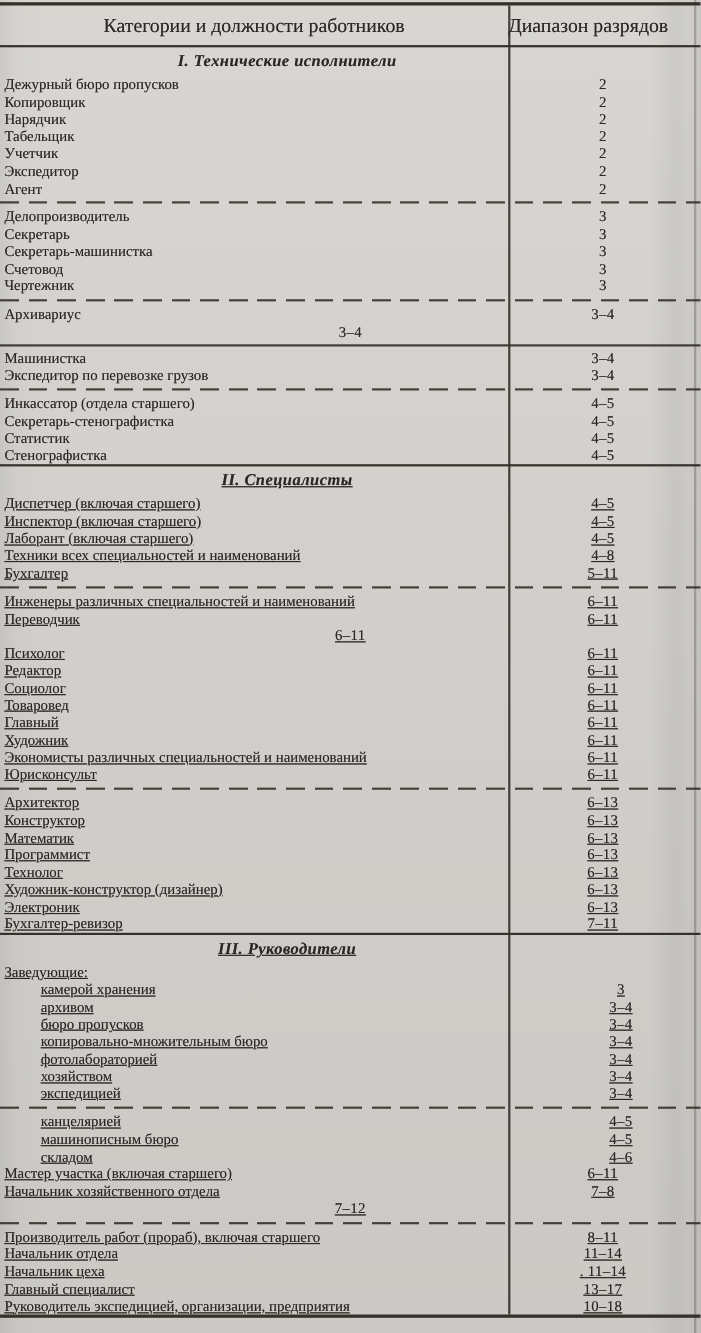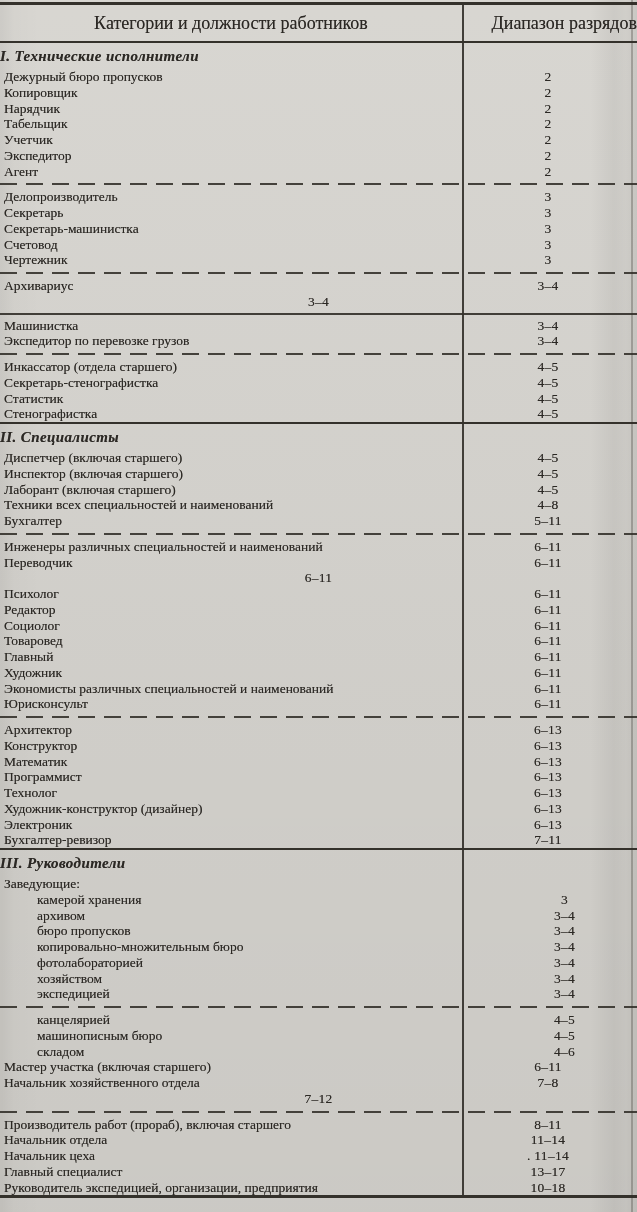--- a/index.html
+++ b/index.html
@@ -42,26 +42,26 @@
     opacity:0.92;
   }
   .thead{
     display:flex;
     align-items:center;
     height:36px;
     border-bottom:2.5px solid var(--rule);
     font-size:18px;
   }
   .thead .h1{flex:0 0 462px; text-align:center;}
-  .thead .h2{flex:1; text-align:right;margin-left:20px;}
-  .section + .section{border-top:2.5px solid var(--rule);}
+  .thead .h2{flex:1; text-align:left;}
+  .section + .section{border-top:2.5px solid var(--rule);text-decoration:underline;}
   .section-title{
     margin:5px 0 4px;
     width:522px;
-    text-align:left;
+    text-align:center;
     font-size:15px;
     font-weight:bold;
     font-style:italic;
     letter-spacing:0.4px;
   }
   .row{
     display:flex;
     height:15.75px;
     line-height:15.75px;
     font-size:13.5px;

